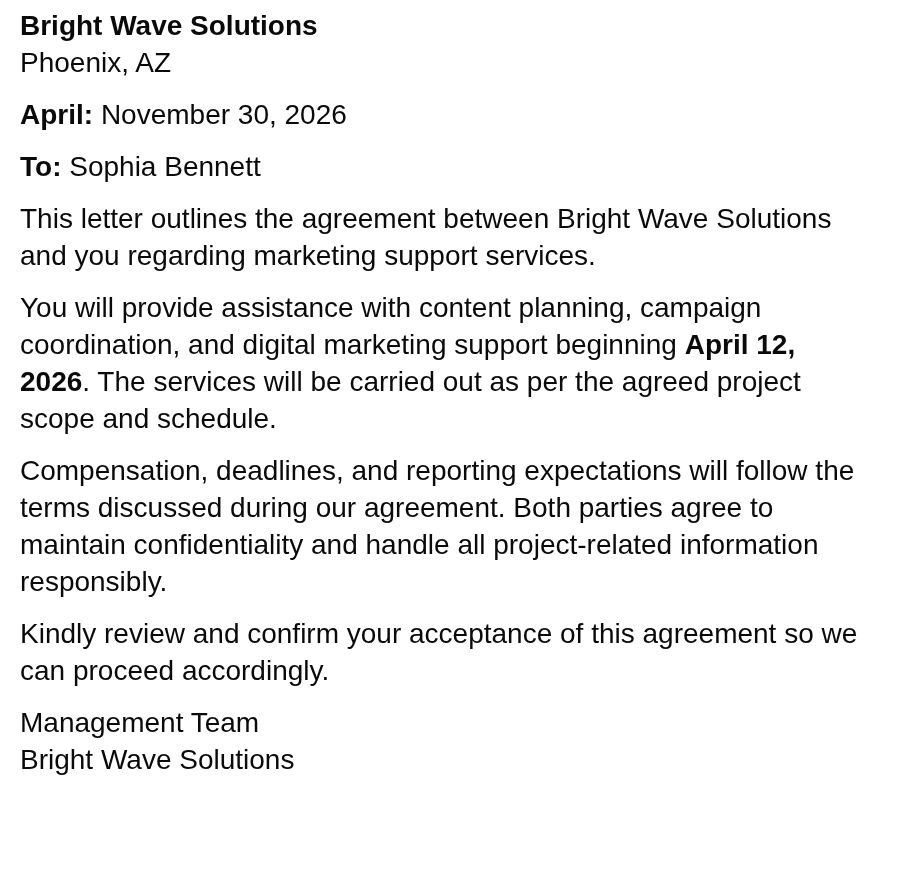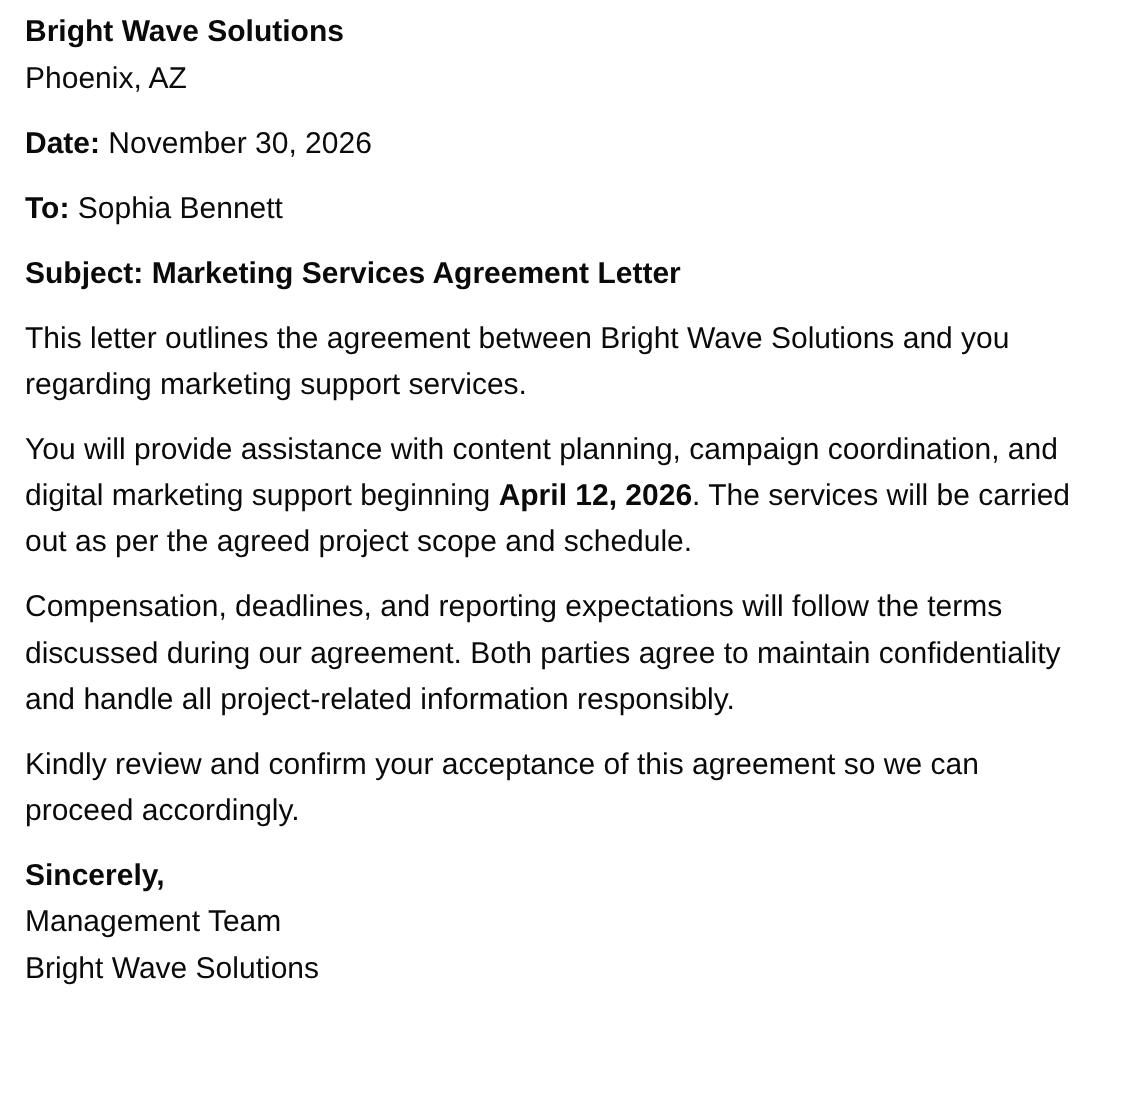--- a/index.html
+++ b/index.html
@@ -10,21 +10,21 @@
   body {
     width: 900px;
     height: 883px;
     overflow: hidden;
   }
   .letter {
     box-sizing: border-box;
     width: 900px;
     padding: 7px 40px 0 20px;
     font-family: "Liberation Sans", sans-serif;
-    font-size: 24px;
+    font-size: 28px;
     line-height: 37px;
     color: #0a0a0a;
     -webkit-font-smoothing: antialiased;
   }
   .block {
     margin: 0 0 15px 0;
   }
   .bold {
     font-weight: bold;
   }
@@ -38,34 +38,32 @@
 </head>
 <body>
 
 <div class="letter">
 
   <div class="block">
     <span class="line bold">Bright Wave Solutions</span>
     <span class="line">Phoenix, AZ</span>
   </div>
 
-  <p><span class="bold">Date:</span> <span>November 30, 2026</span></p>
+  <p><span class="bold">April:</span> <span>November 30, 2026</span></p>
 
   <p><span class="bold">To:</span> <span>Sophia Bennett</span></p>
 
-  <p class="bold"><span>Subject:</span> <span>Marketing Services Agreement Letter</span></p>
 
 
   <p>This letter outlines the agreement between Bright Wave Solutions and you regarding marketing support services.</p>
 
   <p><span>You will provide assistance with content planning, campaign coordination, and digital marketing support beginning </span><span class="bold">April 12, 2026</span><span>. The services will be carried out as per the agreed project scope and schedule.</span></p>
 
   <p>Compensation, deadlines, and reporting expectations will follow the terms discussed during our agreement. Both parties agree to maintain confidentiality and handle all project-related information responsibly.</p>
 
   <p>Kindly review and confirm your acceptance of this agreement so we can proceed accordingly.</p>
 
   <div class="block">
-    <span class="line bold">Sincerely,</span>
     <span class="line">Management Team</span>
     <span class="line">Bright Wave Solutions</span>
   </div>
 
 </div>
 
 </body></html>

